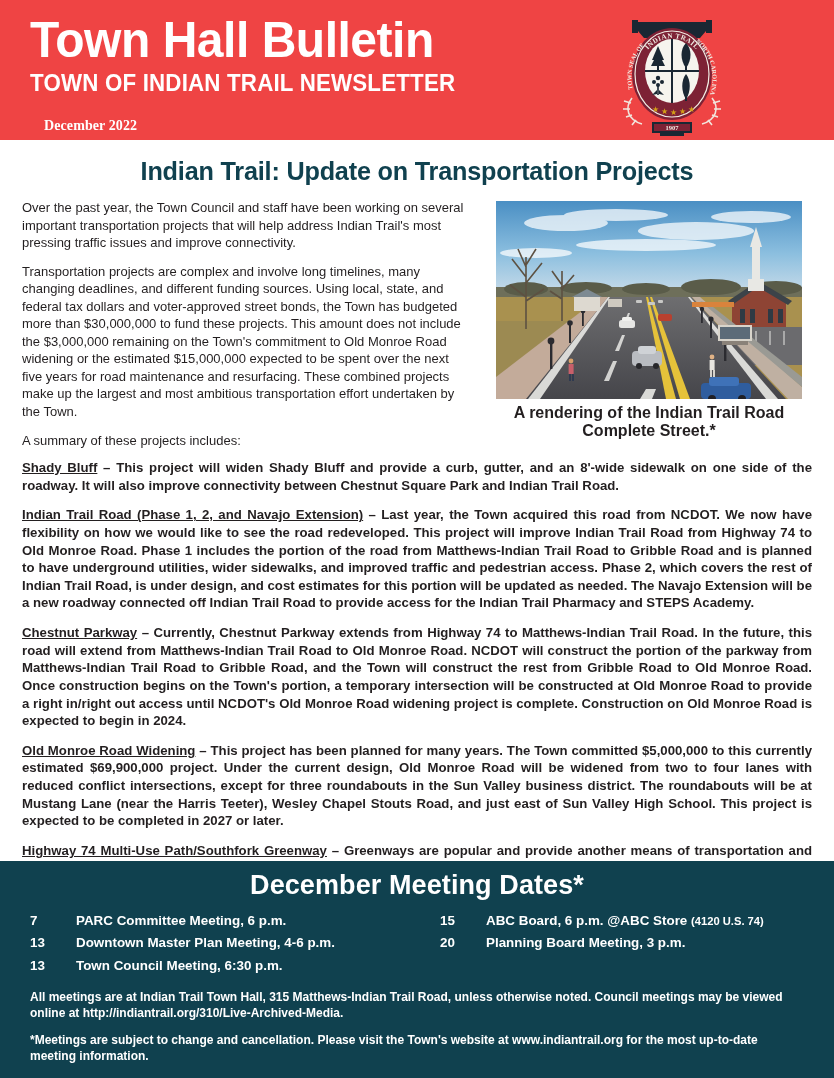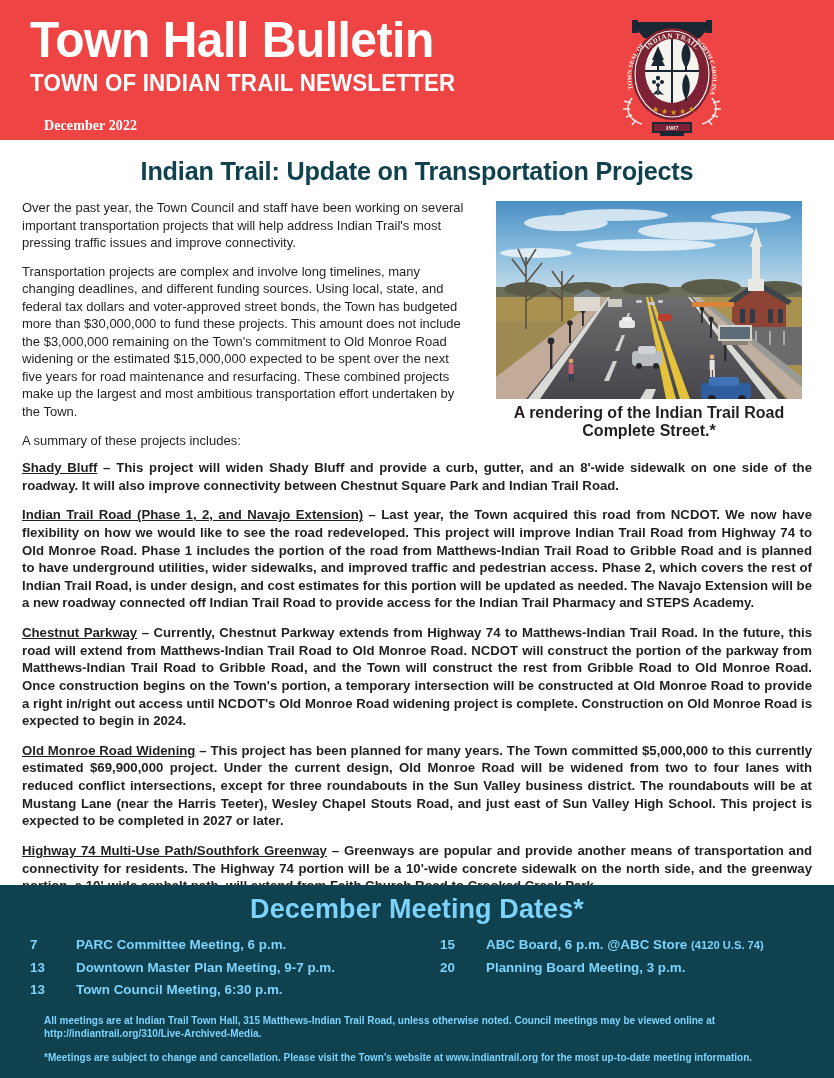--- a/index.html
+++ b/index.html
@@ -157,21 +157,21 @@
   .footnote-star {
     font-family: "Liberation Sans Narrow", "Liberation Sans", sans-serif;
     font-size: 11.6px;
     font-weight: bold;
     margin: 6px 0 7px 0;
   }
 
   
   .meetings {
     background: #10414f;
-    color: #7dd3fc;
+    color: #ffffff;
     padding: 8px 0 14px 0;
     position: absolute;
     left: 0;
     right: 0;
     bottom: 0;
     width: 834px;
   }
   .meetings-title {
     text-align: center;
     font-family: "Liberation Sans Narrow", "Liberation Sans", sans-serif;
@@ -192,24 +192,24 @@
   }
   .m-day { }
   .m-label { }
   .m-sub {
     font-size: 11.2px;
     font-weight: bold;
   }
   .m-empty { }
 
   .meeting-notes {
-    padding: 0 28px 0 44px;
+    padding: 0 28px 0 30px;
     margin-top: 14px;
     font-family: "Liberation Sans Narrow", "Liberation Sans", sans-serif;
-    font-size: 10px;
+    font-size: 12px;
     font-weight: bold;
     line-height: 1.35;
   }
   .meeting-notes p {
     margin: 0 0 10px 0;
   }
   .meeting-notes p:last-child { margin-bottom: 0; }
 </style>
 </head>
 <body>
@@ -504,21 +504,21 @@
 <div class="meetings">
   <div class="meetings-title">December Meeting Dates*</div>
 
   <div class="meeting-grid">
     <div class="m-day">7</div>
     <div class="m-label"><span>PARC Committee Meeting, 6 p.m.</span></div>
     <div class="m-day">15</div>
     <div class="m-label"><span>ABC Board, 6 p.m. @ABC Store</span> <span class="m-sub">(4120 U.S. 74)</span></div>
 
     <div class="m-day">13</div>
-    <div class="m-label"><span>Downtown Master Plan Meeting, 9-7 p.m.</span></div>
+    <div class="m-label"><span>Downtown Master Plan Meeting, 4-6 p.m.</span></div>
     <div class="m-day">20</div>
     <div class="m-label"><span>Planning Board Meeting, 3 p.m.</span></div>
 
     <div class="m-day">13</div>
     <div class="m-label"><span>Town Council Meeting, 6:30 p.m.</span></div>
     <div class="m-empty"></div>
     <div class="m-empty"></div>
   </div>
 
   <div class="meeting-notes">

